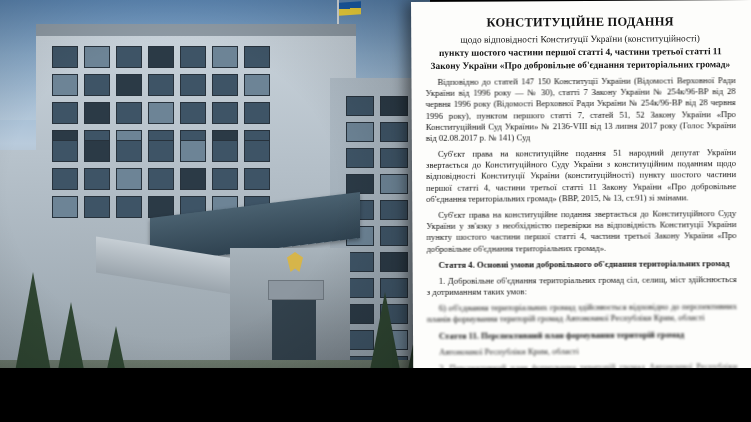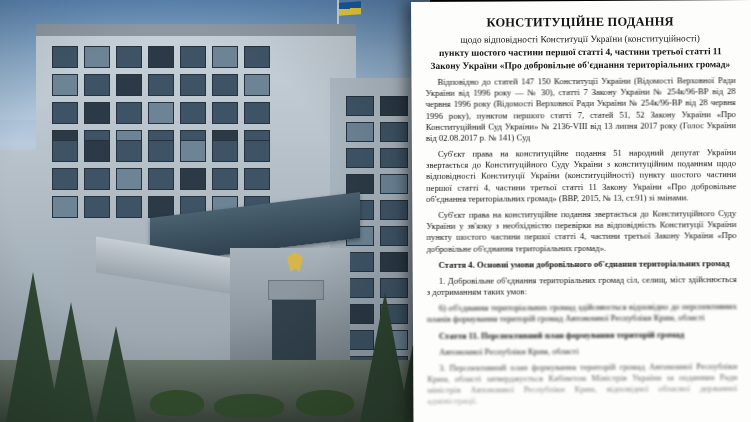--- a/index.html
+++ b/index.html
@@ -3,21 +3,21 @@
 <meta charset="utf-8">
 <style>
   html, body {
     margin: 0;
     padding: 0;
     background: #000;
   }
   .screenshot {
     position: relative;
     width: 751px;
-    height: 422px;
+    height: 368px;
     overflow: hidden;
     font-family: "Liberation Sans", sans-serif;
   }
 
   
   .photo {
     position: absolute;
     left: 0; top: 0;
     width: 430px;
     height: 422px;

